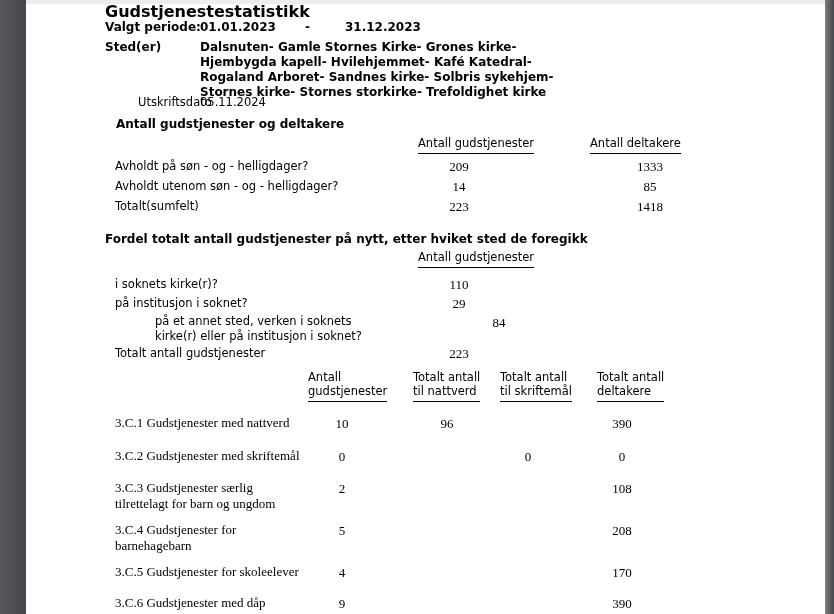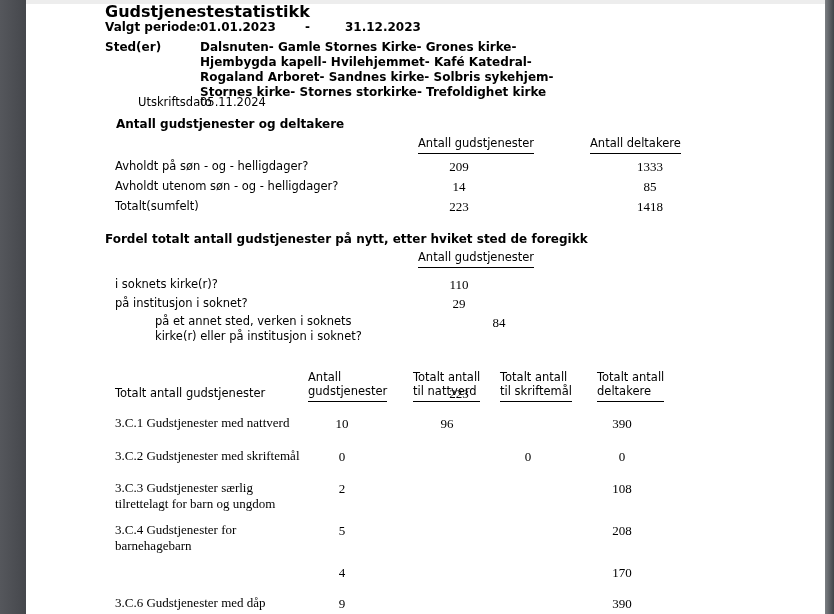--- a/index.html
+++ b/index.html
@@ -107,21 +107,21 @@
   <span class="lbl">på institusjon i soknet?</span>
   <span class="num serif s12-v1">29</span>
 </div>
 <div class="row" style="top:314px; height:32px;margin-left:40px;">
   <span class="lbl wrap2">
       <span>på et annet sted, verken i soknets</span>
       <span>kirke(r) eller på institusjon i soknet?</span>
     </span>
   <span class="num serif s12-v1">84</span>
 </div>
-<div class="row" style="top:345px;margin-top:40px;">
+<div class="row" style="top:345px;">
   <span class="lbl">Totalt antall gudstjenester</span>
   <span class="num serif s12-v1">223</span>
 </div>
 
 <div class="abs colhead" style="left:308px; top:370px;">
   <span>Antall</span>
     <span>gudstjenester</span>
 </div>
 <div class="abs colhead" style="left:413px; top:370px;">
   <span>Totalt antall</span>
@@ -170,20 +170,24 @@
   <span class="s3-lbl serif">
       <span>3.C.4 Gudstjenester for</span>
       <span>barnehagebarn</span>
     </span>
   <span class="num serif s3-v1">5</span>
   <span class="num serif s3-v2"></span>
   <span class="num serif s3-v3"></span>
   <span class="num serif s3-v4">208</span>
 </div>
 <div class="row" style="top:564px; height:32px;">
+  <span class="s3-lbl serif">
+      <span>3.C.5 Gudstjenester for skoleelever</span>
+      <span></span>
+    </span>
   <span class="num serif s3-v1">4</span>
   <span class="num serif s3-v2"></span>
   <span class="num serif s3-v3"></span>
   <span class="num serif s3-v4">170</span>
 </div>
 <div class="row" style="top:595px; height:19px;">
   <span class="s3-lbl serif">
       <span>3.C.6 Gudstjenester med dåp</span>
       <span></span>
     </span>

